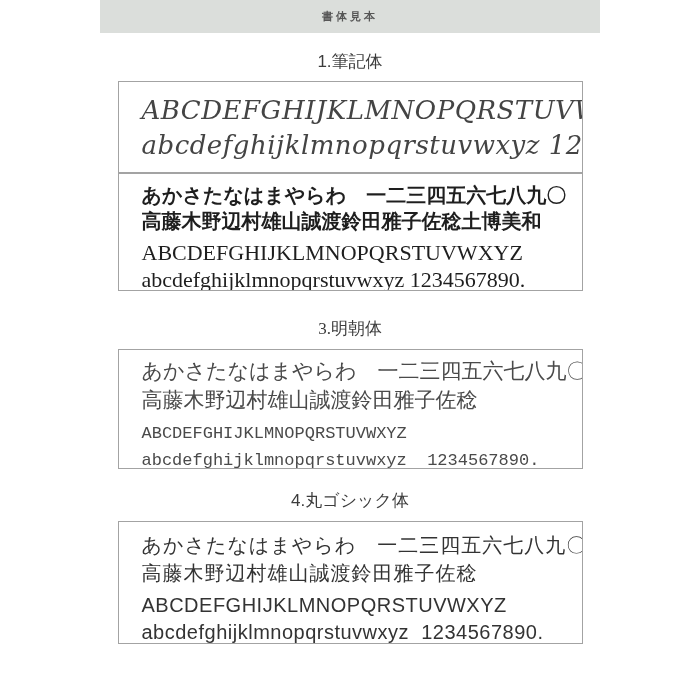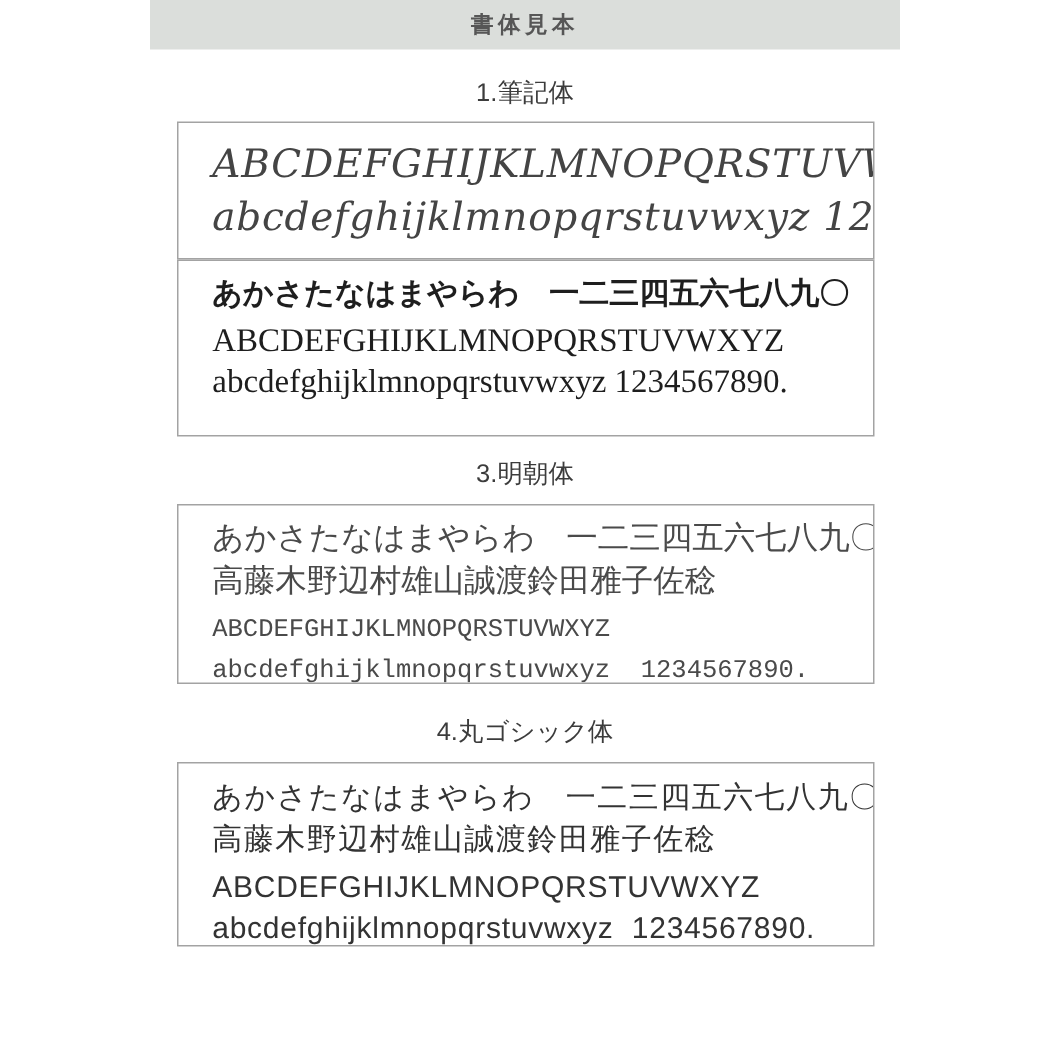--- a/index.html
+++ b/index.html
@@ -18,38 +18,38 @@
   .topbar {
     width: 500px;
     height: 33px;
     margin: 0 auto;
     background: var(--header_bg, #dbdedb);
     display: flex;
     align-items: center;
     justify-content: center;
   }
   .topbar span {
-    font-size: 15px;
+    font-size: 11px;
     font-weight: bold;
     letter-spacing: 3px;
     color: var(--header_text, #565656);
   }
   .sec { display: flow-root; }
   .sec-title {
     margin: 0;
     text-align: center;
     font-size: 17px;
     line-height: 34px;
     font-weight: normal;
     color: var(--title_text, #3c3c3c);
     font-family: "Liberation Sans", sans-serif;
   }
   .sec1 .sec-title { margin-top: 12px; margin-bottom: 2px; }
   .sec2 .sec-title { margin-top: 17px; margin-bottom: 2px; }
-  .sec3 .sec-title { margin-top: 8px; margin-bottom: 3px; }
+  .sec3 .sec-title { margin-top: 21px; margin-bottom: 3px; font-family: Liberation Serif, serif; }
   .sec4 .sec-title { margin-top: 15px; margin-bottom: 3px; }
   .box {
     width: 465px;
     margin: 0 auto;
     border: 1px solid var(--box_border, #a3a3a3);
     box-sizing: border-box;
     padding-left: 23px;
     overflow: hidden;
   }
   .line { white-space: pre; }
@@ -123,20 +123,21 @@
     <h2 class="sec-title">1.筆記体</h2>
     <div class="box f-script">
       <div class="line">ABCDEFGHIJKLMNOPQRSTUVWXYZ</div>
       <div class="line">abcdefghijklmnopqrstuvwxyz 1234567890.</div>
     </div>
   </div>
 
   <div class="sec sec2">
     <div class="box f-kaisho">
       <div class="line ln-jp">あかさたなはまやらわ　一二三四五六七八九〇</div>
+      <div class="line ln-jp">高藤木野辺村雄山誠渡鈴田雅子佐稔土博美和</div>
       <div class="line ln-latin gap">ABCDEFGHIJKLMNOPQRSTUVWXYZ</div>
       <div class="line ln-latin">abcdefghijklmnopqrstuvwxyz 1234567890.</div>
     </div>
   </div>
 
   <div class="sec sec3">
     <h2 class="sec-title">3.明朝体</h2>
     <div class="box f-mincho">
       <div class="line ln-jp">あかさたなはまやらわ　一二三四五六七八九〇</div>
       <div class="line ln-jp">高藤木野辺村雄山誠渡鈴田雅子佐稔</div>

